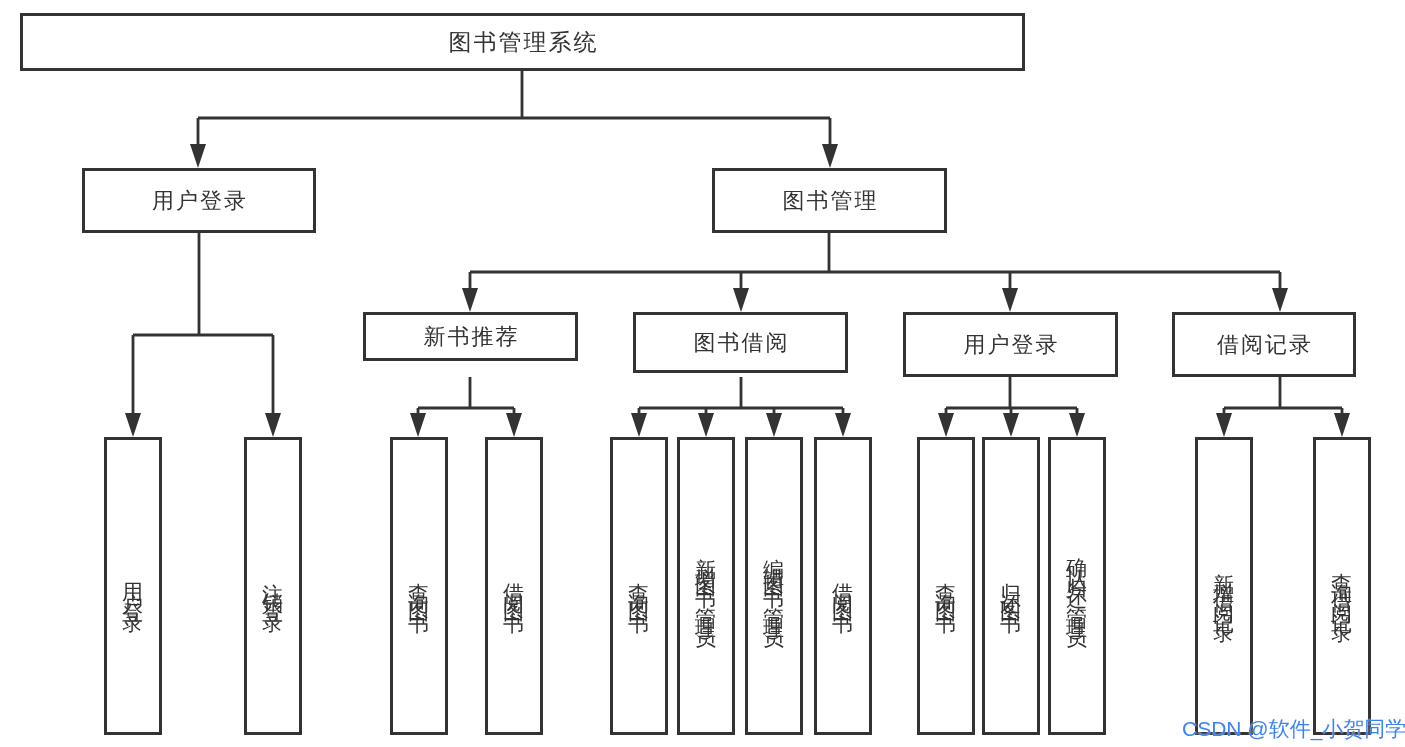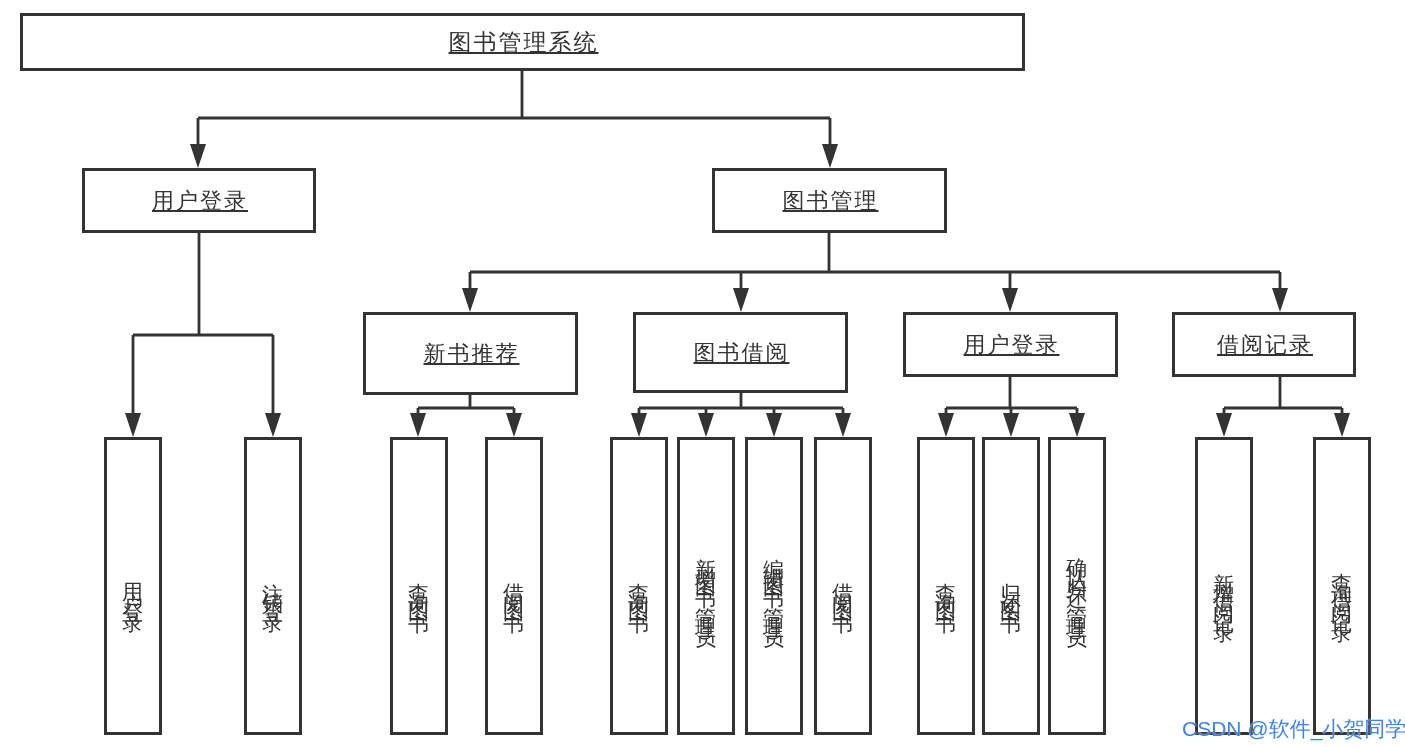--- a/index.html
+++ b/index.html
@@ -8,21 +8,21 @@
     background:#ffffff;color:#333333;
     font-family:"Liberation Sans", sans-serif;
   }
   svg.connectors{position:absolute;left:0;top:0;width:1405px;height:747px;}
   svg.connectors path{stroke:#333333;stroke-width:2.8;fill:none;}
   svg.connectors polygon{fill:#333333;stroke:none;}
   .node{
     position:absolute;background:#ffffff;border:3px solid #333333;
     box-sizing:border-box;display:flex;align-items:center;justify-content:center;
   }
-  .hnode .lbl{font-size:22px;letter-spacing:2px;text-indent:2px;white-space:nowrap;text-decoration:underline;}
+  .hnode .lbl{font-size:22px;letter-spacing:2px;text-indent:2px;white-space:nowrap;}
   .root .lbl{font-size:23px;}
   .vnode .lbl{
     writing-mode:vertical-rl;text-orientation:mixed;
     font-size:21px;letter-spacing:10px;line-height:1;white-space:nowrap;
   }
   .watermark{
     position:absolute;left:1182px;top:715px;z-index:10;
     font-size:21px;color:#3b82f6;white-space:nowrap;
     text-shadow:0 0 2px rgba(255,255,255,0.9);
   }
@@ -79,24 +79,24 @@
     <span class="lbl">图书管理系统</span>
   </div>
 
   <div class="node hnode" style="left:82px;top:168px;width:234px;height:65px;">
     <span class="lbl">用户登录</span>
   </div>
   <div class="node hnode" style="left:712px;top:168px;width:235px;height:65px;text-align:center;">
     <span class="lbl">图书管理</span>
   </div>
 
-  <div class="node hnode" style="left:363px;top:312px;width:215px;height:83px;">
+  <div class="node hnode" style="left:363px;top:312px;width:215px;height:49px;">
     <span class="lbl">新书推荐</span>
   </div>
-  <div class="node hnode" style="left:633px;top:312px;width:215px;height:81px;">
+  <div class="node hnode" style="left:633px;top:312px;width:215px;height:61px;">
     <span class="lbl">图书借阅</span>
   </div>
   <div class="node hnode" style="left:903px;top:312px;width:215px;height:65px;">
     <span class="lbl">用户登录</span>
   </div>
   <div class="node hnode" style="left:1172px;top:312px;width:184px;height:65px;">
     <span class="lbl">借阅记录</span>
   </div>
 
   <div class="node vnode" style="left:104px;top:437px;width:58px;height:298px;">

